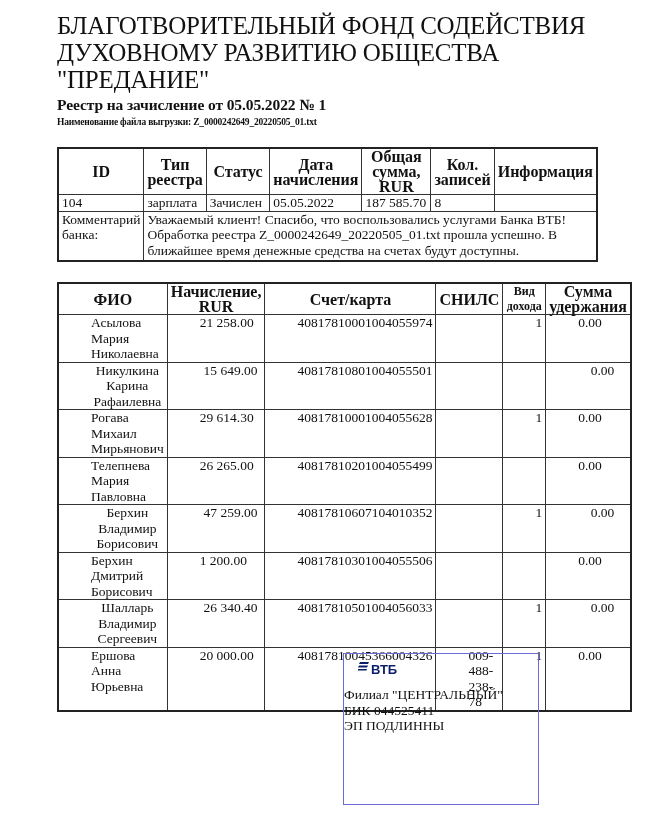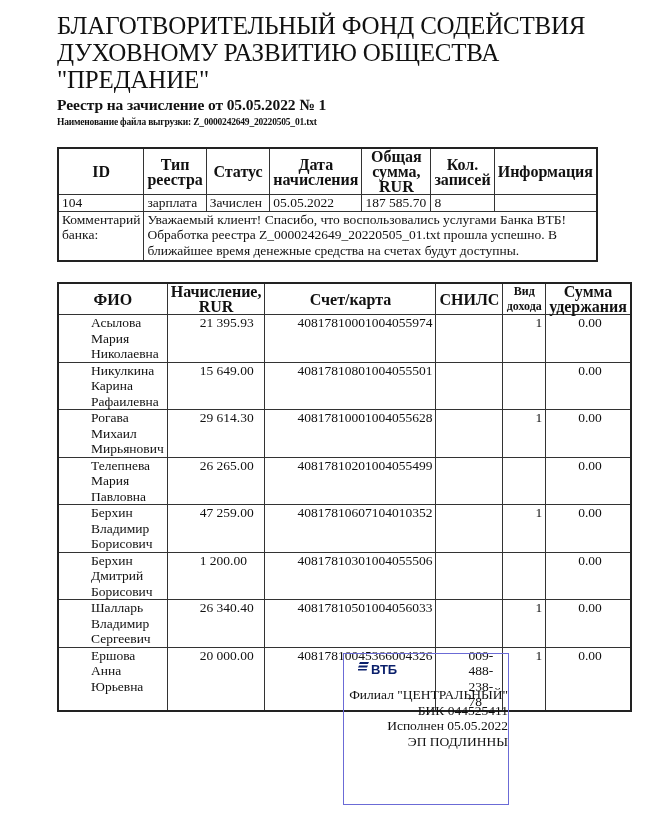--- a/index.html
+++ b/index.html
@@ -23,25 +23,25 @@
     table { border-collapse: collapse; position: absolute; }
     td, th {
       border: 1px solid #333; padding: 0 3px; font-size: 13.5px;
       line-height: 15.5px; vertical-align: top; text-align: left;
     }
     th { font-weight: bold; text-align: center; vertical-align: middle; font-size: 16px; line-height: 15px; }
     table.summary { left: 57px; top: 147px; width: 541px; border: 2px solid #222; }
     table.summary tr.comment td { padding-bottom: 2px; margin-left: 6px; }
     table.persons { left: 57px; top: 282px; width: 470px; border: 2px solid #222; }
     table.persons td { height: 31px; padding-left: 32px; }
-    table.persons tr.tall td { height: 46px; }
+    table.persons tr.tall td { height: 46px; text-align: center; }
     .stamp {
-      position: absolute; left: 343px; top: 653px; width: 166px; height: 152px;
+      position: absolute; left: 343px; top: 653px; width: 196px; height: 152px;
       border: 1.5px solid #6b6bd6; box-sizing: border-box;
-      text-align: right; font-size: 13.5px; line-height: 15.6px;
+      text-align: left; font-size: 13.5px; line-height: 15.6px;
     }
     .stamp .logo {
       position: absolute; left: 14px; top: 8px; display: flex; align-items: center;
       font-family: "Liberation Sans", "DejaVu Sans", sans-serif; font-weight: bold;
       font-size: 13px; color: #0a1f6b;
     }
     .stamp .logo-mark {
       width: 11px; height: 9px; margin-right: 2px; position: relative; top: -3px;
       display: inline-block;
     }
@@ -111,21 +111,21 @@
       <th><span>Начисление,</span><br><span>RUR</span></th>
       <th>Счет/карта</th>
       <th>СНИЛС</th>
       <th style="font-size:12px"><span>Вид</span><br><span>дохода</span></th>
       <th><span>Сумма</span><br><span>удержания</span></th>
     </tr>
   </thead>
   <tbody id="persons-body">
       <tr>
         <td>Асылова Мария Николаевна</td>
-        <td>21 395.93</td>
+        <td>21 258.00</td>
         <td>40817810001004055974</td>
         <td></td>
         <td>1</td>
         <td>0.00</td>
       </tr>
       <tr class="tall">
         <td>Никулкина Карина Рафаилевна</td>
         <td>15 649.00</td>
         <td>40817810801004055501</td>
         <td></td>
@@ -188,16 +188,15 @@
     <svg class="logo-mark" viewBox="0 0 11 9">
       <polygon points="2,0 11,0 10,2 1,2" fill="#0a1f6b"></polygon>
       <polygon points="1,3.5 10,3.5 9,5.5 0,5.5" fill="#0a1f6b"></polygon>
       <polygon points="0,7 9,7 8.5,8.5 -0.5,8.5" fill="#0a1f6b"></polygon>
     </svg>
     <span>ВТБ</span>
   </div>
   <div class="lines" id="stamp-lines">
       <div>Филиал "ЦЕНТРАЛЬНЫЙ"</div>
       <div>БИК 044525411</div>
-      <div>Исполнен 05.05.2022</div>
       <div>ЭП ПОДЛИННЫ</div>
     </div>
 </div>
 
 </body></html>

